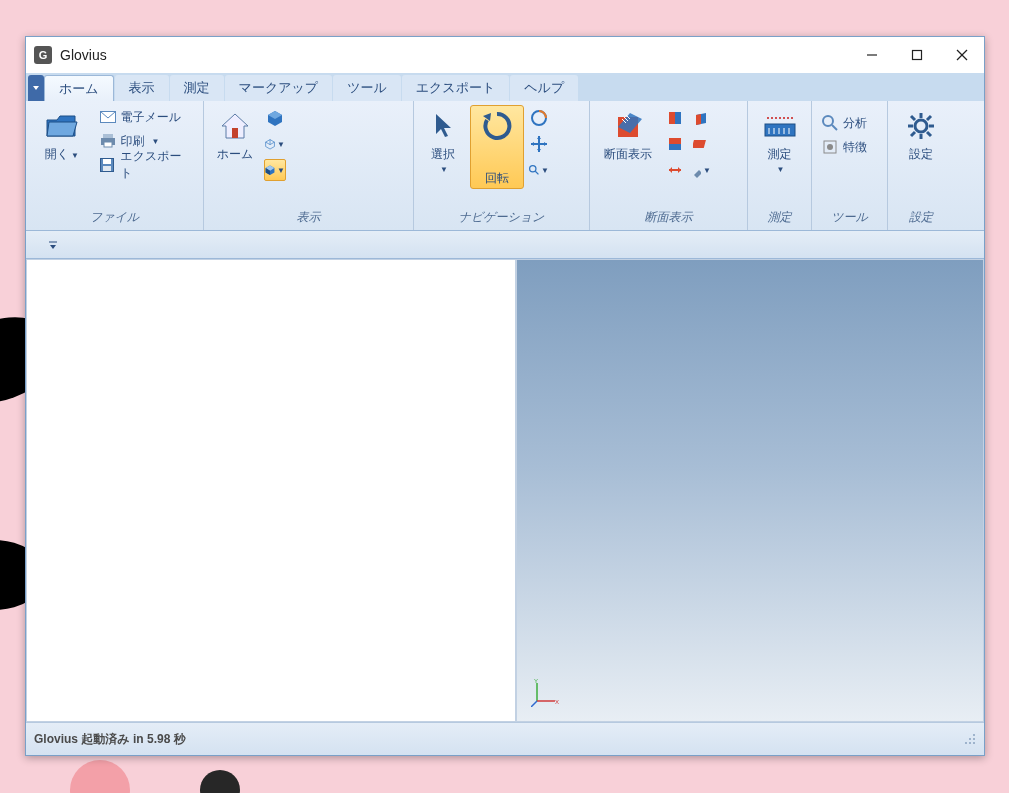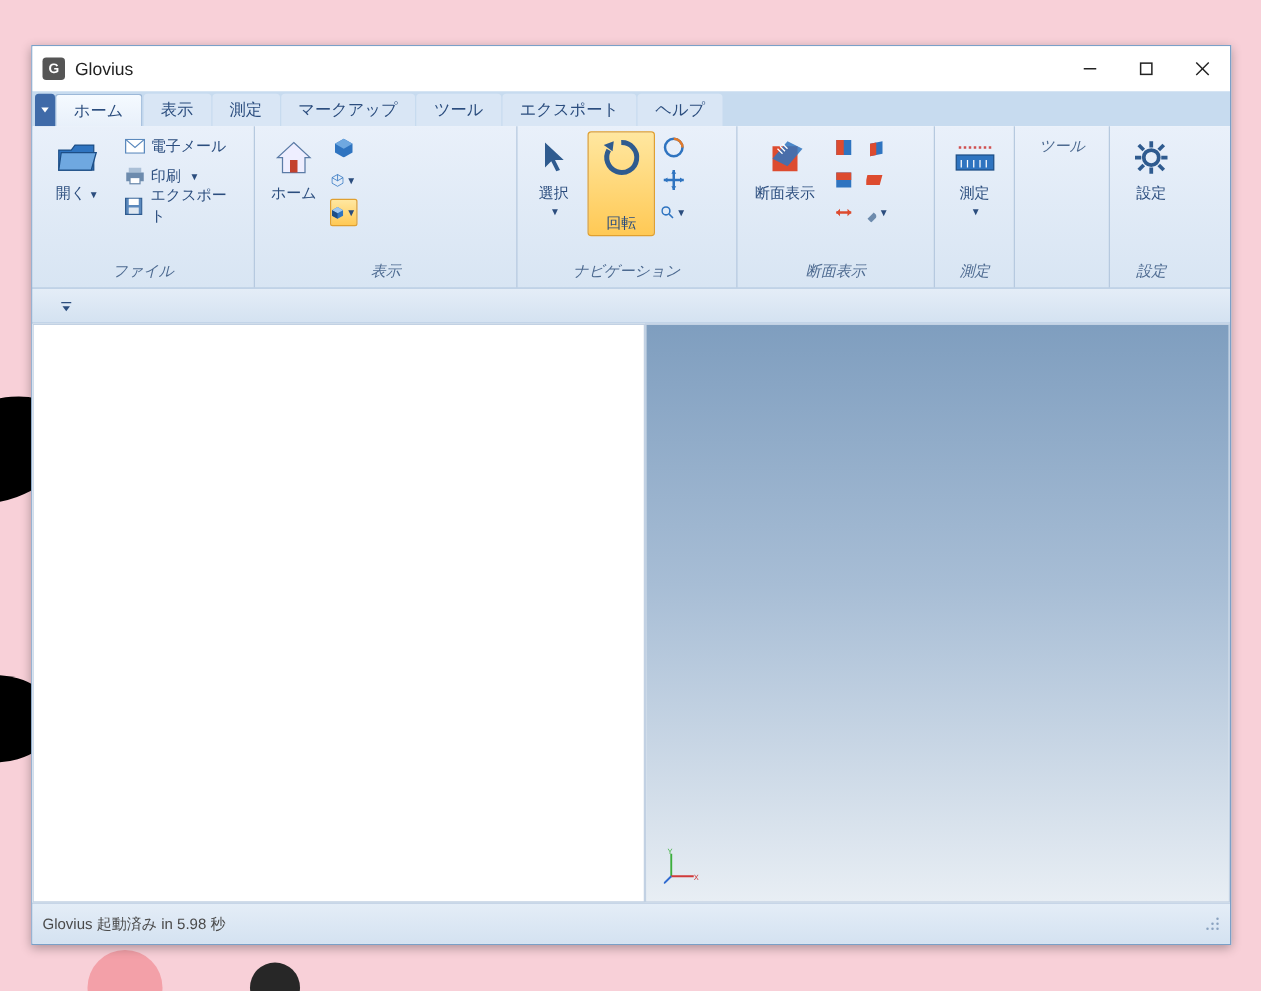--- a/index.html
+++ b/index.html
@@ -147,20 +147,21 @@
   }
   .axis {
     position:absolute; left:14px; bottom:14px; width:30px; height:30px;
   }
   .statusbar {
     height: 22px; background: linear-gradient(#e4edf7,#d4e2f1);
     border-top: 1px solid #b6c9df;
     display:flex; align-items:center; padding: 16px 8px;
     font-size: 12px; color: #4a4a4a;
     justify-content: space-between;
+    font-weight: bold;
   }
   .resize-grip svg { width:12px; height:12px; }
   
   svg { display:block; }
 </style>
 </head>
 <body>
 
 <div class="bg-blob bgb1"></div>
 <div class="bg-blob bgb2"></div>
@@ -408,20 +409,42 @@
                 <path d="M4 6 L30 6" stroke="#d05050" stroke-width="2" stroke-dasharray="2 2"></path>
               </svg>
           </div>
           <div class="lbl"><span>測定</span><br><span class="dd-caret">▼</span></div>
         </div>
       </div>
       <div class="group-label">測定</div>
     </div>
 
     <div class="group" style="width:76px">
+      <div class="group-body">
+        <div class="small-list" style="padding-top:6px">
+          <div class="small-btn">
+            <span class="mini-icon">
+                <svg width="16" height="16">
+                  <circle cx="6" cy="6" r="5" fill="none" stroke="#5b89bd" stroke-width="2"></circle>
+                  <line x1="10" y1="10" x2="15" y2="15" stroke="#5b89bd" stroke-width="2"></line>
+                </svg>
+              </span>
+            <span>分析</span>
+          </div>
+          <div class="small-btn">
+            <span class="mini-icon">
+                <svg width="16" height="16">
+                  <rect x="2" y="2" width="12" height="12" fill="none" stroke="#8a8a8a"></rect>
+                  <circle cx="8" cy="8" r="3" fill="#8a8a8a"></circle>
+                </svg>
+              </span>
+            <span>特徴</span>
+          </div>
+        </div>
+      </div>
       <div class="group-label">ツール</div>
     </div>
 
     <div class="group" style="width:66px; border-right:none">
       <div class="group-body">
         <div class="big-btn" style="width:54px">
           <div class="icon-slot">
             <svg width="30" height="30" viewBox="0 0 30 30">
                 <circle cx="15" cy="15" r="6" fill="none" stroke="#2f5b8f" stroke-width="3"></circle>
                 <g stroke="#2f5b8f" stroke-width="3">

